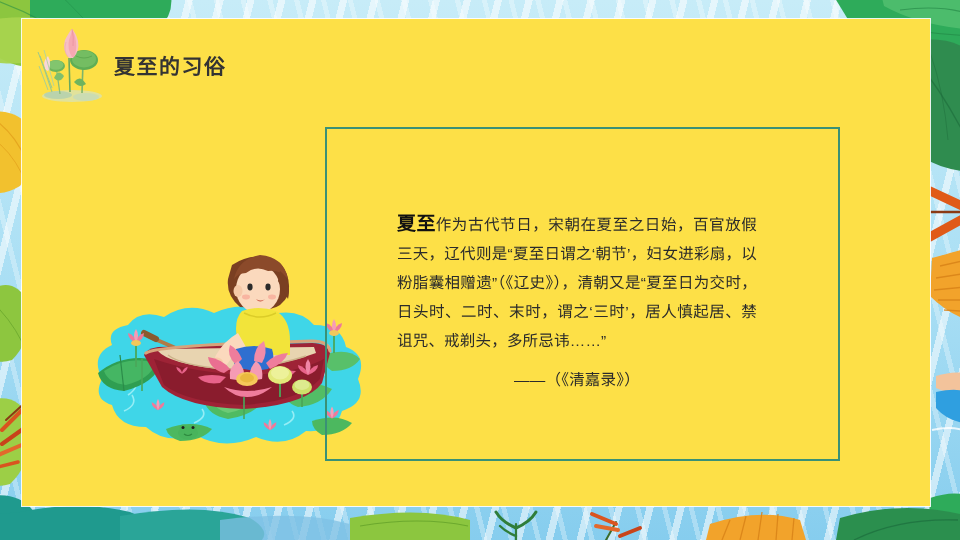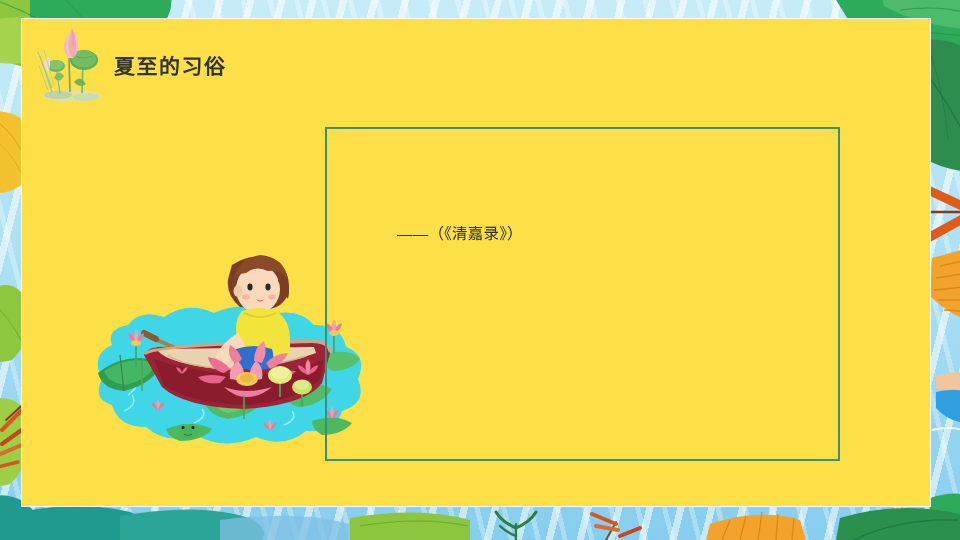--- a/index.html
+++ b/index.html
@@ -93,21 +93,21 @@
   .quote-text .lead {
     font-size: 19px;
     font-weight: bold;
     color: #111111;
     letter-spacing: 0;
   }
   .quote-source {
     margin-top: 12px;
     font-size: 15.5px;
     color: #2b2b2b;
-    text-align: left;
+    text-align: center;
     letter-spacing: 0.2px;
   }
 </style>
 </head>
 <body>
 
 <div class="slide">
 
   <div class="bg-water"></div>
 
@@ -410,18 +410,19 @@
         <circle cx="5" cy="-5.4" r="1.5" fill="#1f1f1f"></circle>
         <path d="M -4,1 Q 0,4 4,1" stroke="#2e8a3f" stroke-width="1.2" fill="none"></path>
       </g>
 
       <path d="M 58,154 L 58,122" stroke="#4aa85a" stroke-width="1.6" fill="none"></path>
       <path d="M 160,182 L 160,160" stroke="#4aa85a" stroke-width="1.6" fill="none"></path>
     </svg>
 
     <div class="quote-box">
       <div class="quote-inner">
+        <div class="quote-text"><span class="lead">夏至</span><span>作为古代节日，宋朝在夏至之日始，百官放假三天，辽代则是“夏至日谓之‘朝节’，妇女进彩扇，以粉脂囊相赠遗”（《辽史》），清朝又是“夏至日为交时，日头时、二时、末时，谓之‘三时’，居人慎起居、禁诅咒、戒剃头，多所忌讳……”</span></div>
         <div class="quote-source">——（《清嘉录》）</div>
       </div>
     </div>
 
   </div>
 </div>
 
 </body></html>

